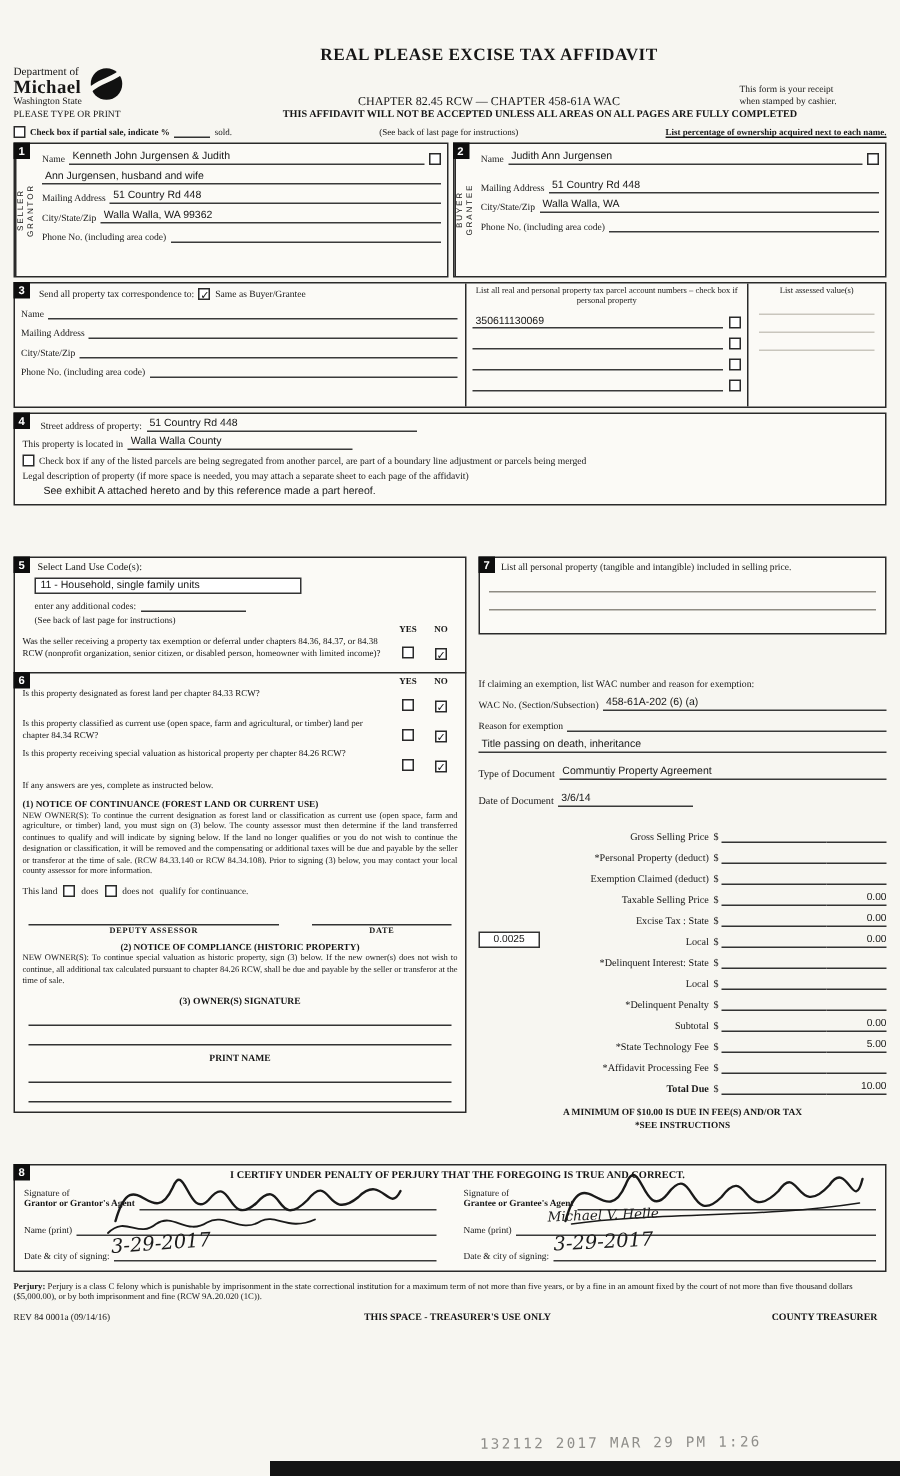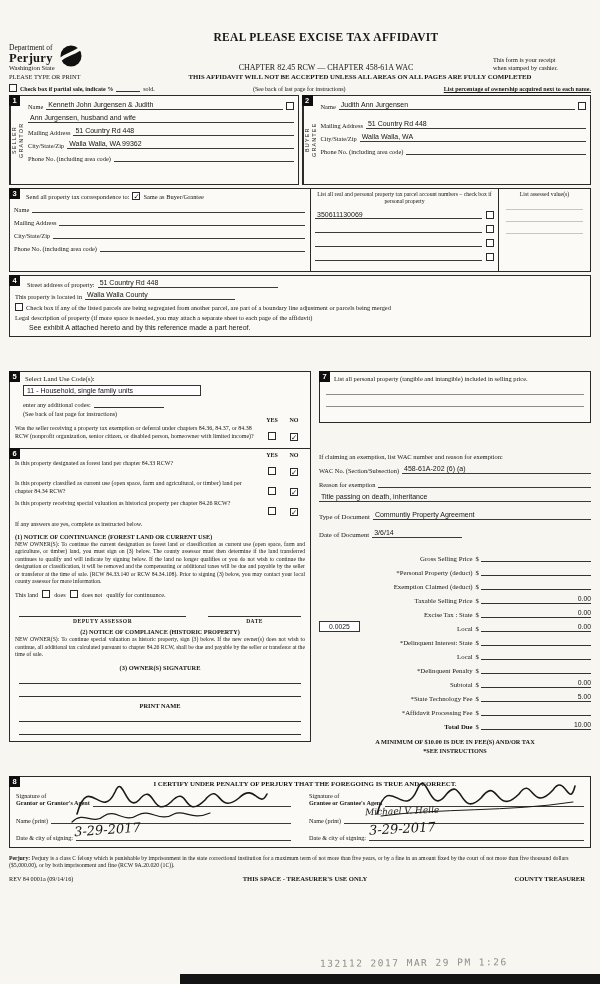--- a/index.html
+++ b/index.html
@@ -118,21 +118,21 @@
 </style>
 </head>
 <body>
 
 <div class="page">
 
   <div class="hdr">
     <div class="logo">
       <div class="logo-txt">
         <div class="logo-dept">Department of</div>
-        <div class="logo-rev">Perjury</div>
+        <div class="logo-rev">Michael</div>
         <div class="logo-ws">Washington State</div>
       </div>
       <svg width="24" height="24" viewBox="0 0 24 24">
         <circle cx="12" cy="12" r="10.5" fill="#111"></circle>
         <path d="M0.5 16.5 C 7 9.5, 17 9.5, 23.5 2.5" stroke="#f7f6f1" stroke-width="3.4" fill="none"></path>
       </svg>
     </div>
     <div class="title-blk">
       <div class="title">REAL PLEASE EXCISE TAX AFFIDAVIT</div>
       <div class="chapter">CHAPTER 82.45 RCW — CHAPTER 458-61A WAC</div>

